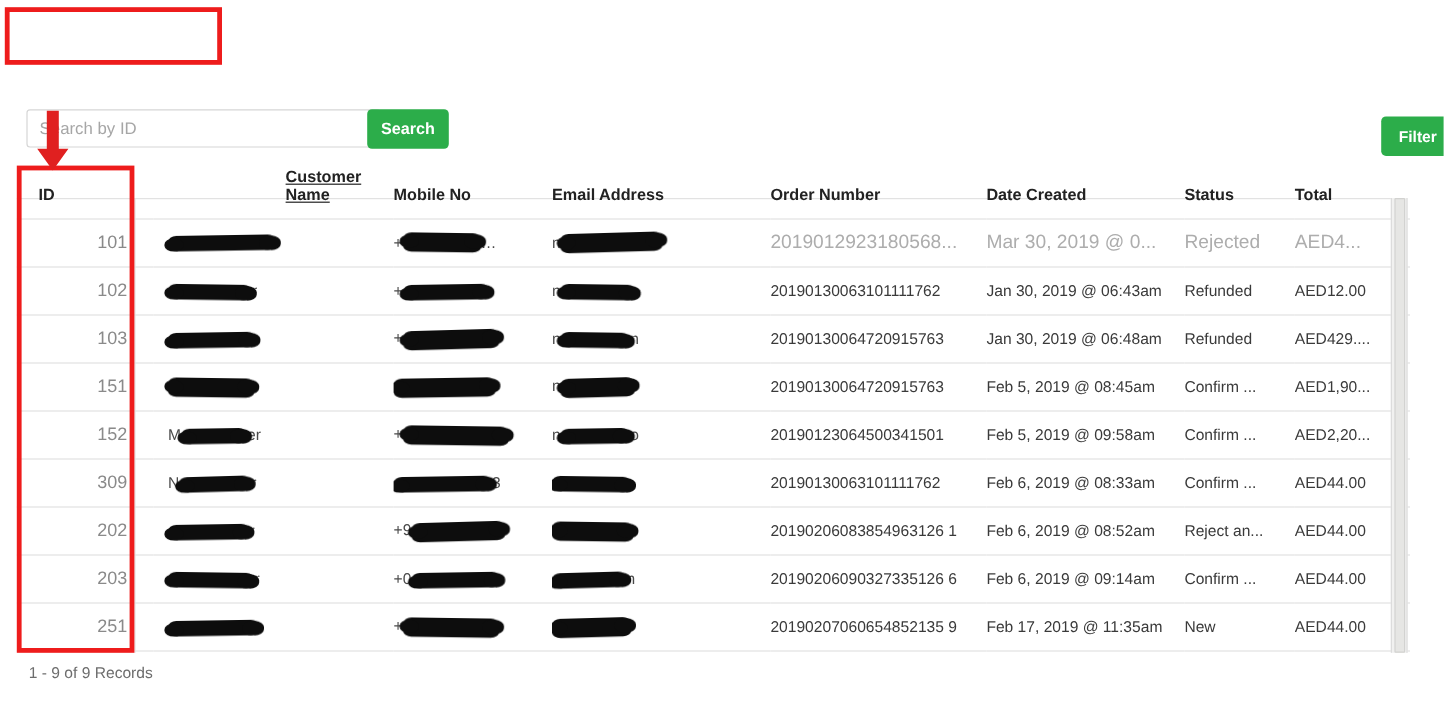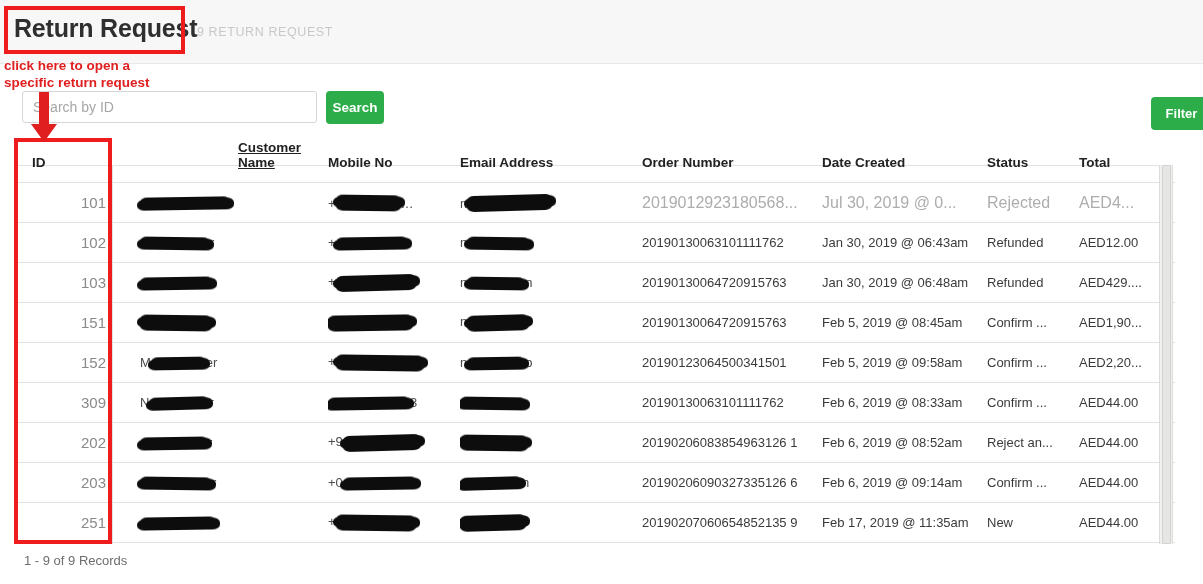--- a/index.html
+++ b/index.html
@@ -62,21 +62,21 @@
   .toolbar { position: absolute; left: 0; top: 64px; width: 1203px; height: 74px; }
   .search-input {
     position: absolute; left: 22px; top: 27px; width: 295px; height: 32px;
     border: 1px solid #d6d6d6; border-radius: 3px; background: #fff;
     font-size: 14px; color: #333; padding: 0 10px;
     font-family: "Liberation Sans", sans-serif;
     outline: none;
   }
   .search-input::placeholder { color: #a6a6a6; }
   .btn-search {
-    position: absolute; left: 326px; top: 27px; width: 58px; height: 33px;
+    position: absolute; left: 306px; top: 27px; width: 68px; height: 33px;
     background: #2cad4a; color: #fff; border: none; border-radius: 4px;
     font-size: 13.5px; font-weight: bold; cursor: pointer;
     font-family: "Liberation Sans", sans-serif;
   }
   .btn-filter {
     position: absolute; left: 1111px; top: 97px; width: 61px; height: 33px;
     background: #2cad4a; color: #fff; border: none; border-radius: 4px;
     font-size: 13px; font-weight: bold; cursor: pointer;
     font-family: "Liberation Sans", sans-serif;
     margin-left: 40px;
@@ -155,24 +155,20 @@
   .records {
     position: absolute; left: 24px; top: 553px;
     font-size: 13px; color: #6d6d6d;
   }
 </style>
 </head>
 <body>
 
 <div id="app">
 
-  <div class="header-band">
-    <div class="page-title">Return Request</div>
-    <div class="header-sub">9 RETURN REQUEST</div>
-  </div>
 
   <div class="toolbar">
     <input class="search-input" type="text" placeholder="Search by ID" style="">
     <button class="btn-search">Search</button>
   </div>
   <button class="btn-filter">Filter</button>
 
   <div class="topline"></div>
   <div class="idsep"></div>
 
@@ -201,21 +197,21 @@
         </tr>
       </thead>
       <tbody>
 
         <tr class="row-first">
           <td class="c-id">101</td>
           <td class="c-name"><span class="redact tilt1" style="width:90px"></span></td>
           <td class="c-mob"><span class="cellstub">+</span><span class="redact tilt2 r-tall" style="width:65px"></span><span class="cellstub">…</span></td>
           <td class="c-mail"><span class="cellstub">n</span><span class="redact tilt3 r-tall" style="width:85px"></span></td>
           <td class="c-ord">2019012923180568...</td>
-          <td class="c-date">Jul 30, 2019 @ 0...</td>
+          <td class="c-date">Mar 30, 2019 @ 0...</td>
           <td class="c-stat">Rejected</td>
           <td class="c-tot">AED4...</td>
         </tr>
 
         <tr>
           <td class="c-id">102</td>
           <td class="c-name"><span class="redact tilt2" style="width:70px"></span><span class="cellstub">r</span></td>
           <td class="c-mob"><span class="cellstub">+</span><span class="redact tilt1" style="width:72px"></span></td>
           <td class="c-mail"><span class="cellstub">n</span><span class="redact tilt2" style="width:63px"></span></td>
           <td class="c-ord">20190130063101111762</td>
@@ -305,20 +301,18 @@
     </table>
   </div>
 
   <div class="vscroll">
     <div class="thumb"></div>
   </div>
 
   <div class="records">1 - 9 of 9 Records</div>
 
   <div class="anno-box-title"></div>
-  <div class="anno-text">click here to open a
-specific return request</div>
   <div class="anno-box-id"></div>
   <svg class="anno-arrow" viewBox="0 0 30 52">
     <polygon points="10,0 20,0 20,32 28,32 15,50 2,32 10,32" fill="#e02020"></polygon>
   </svg>
 
 </div>
 
 </body></html>

